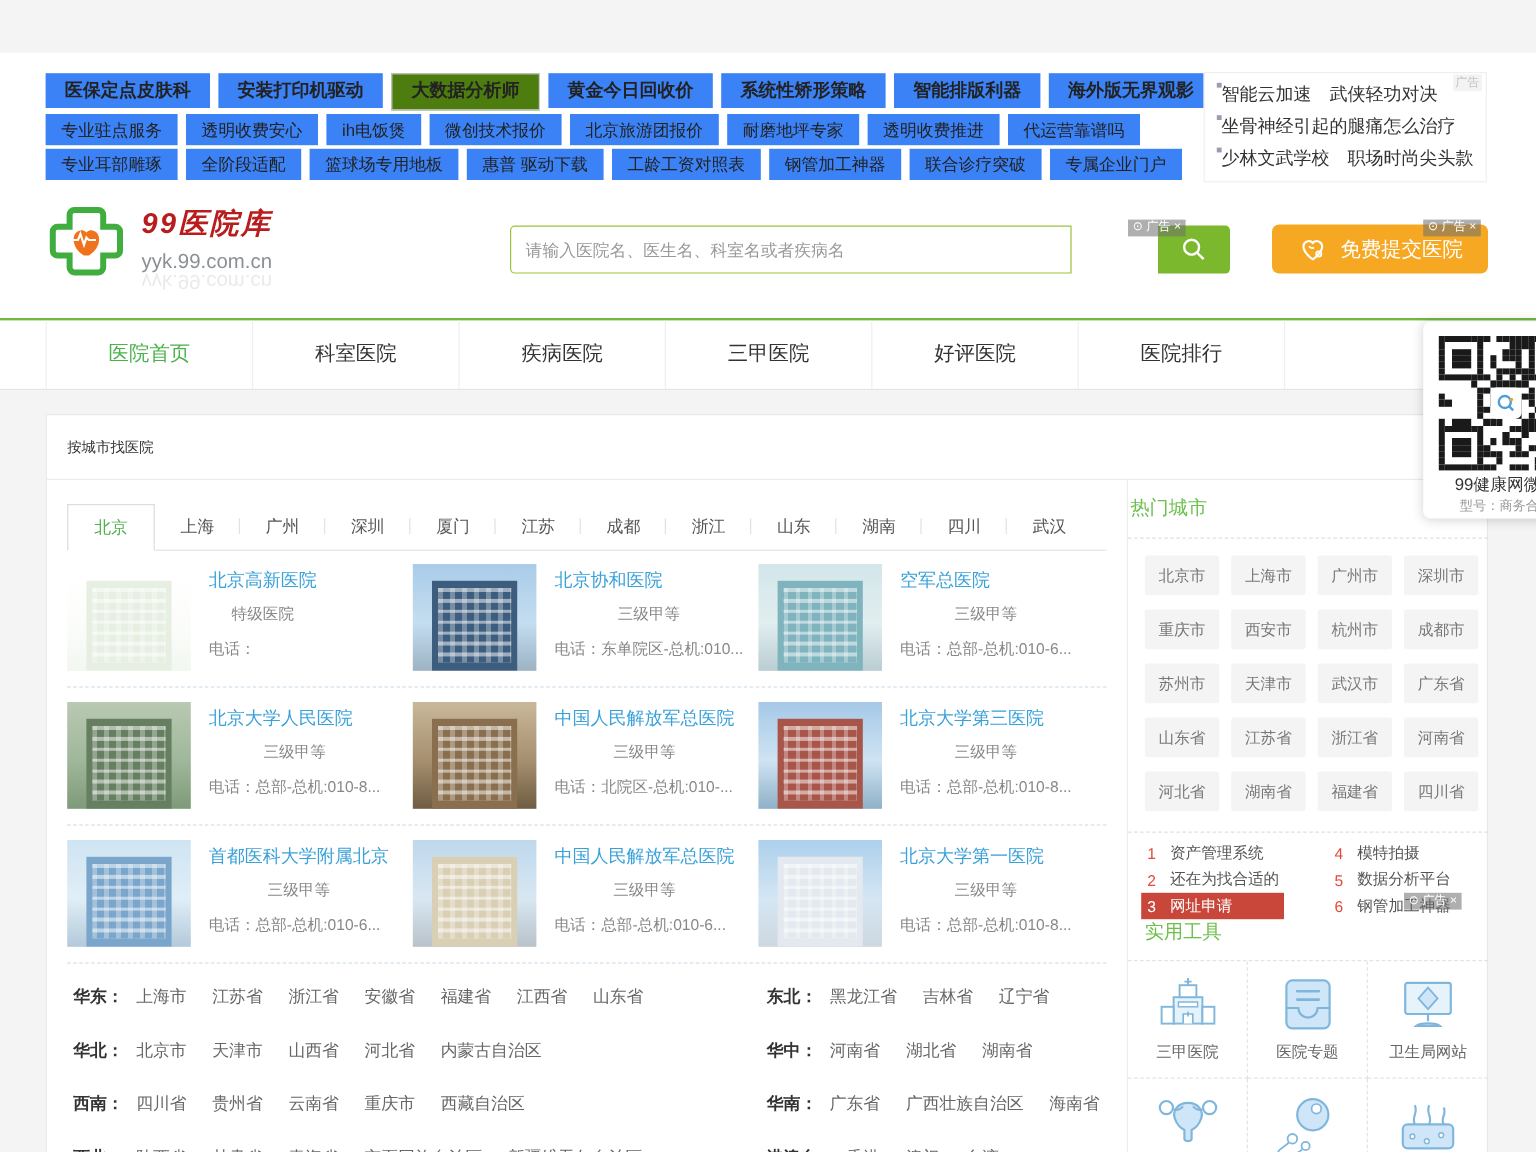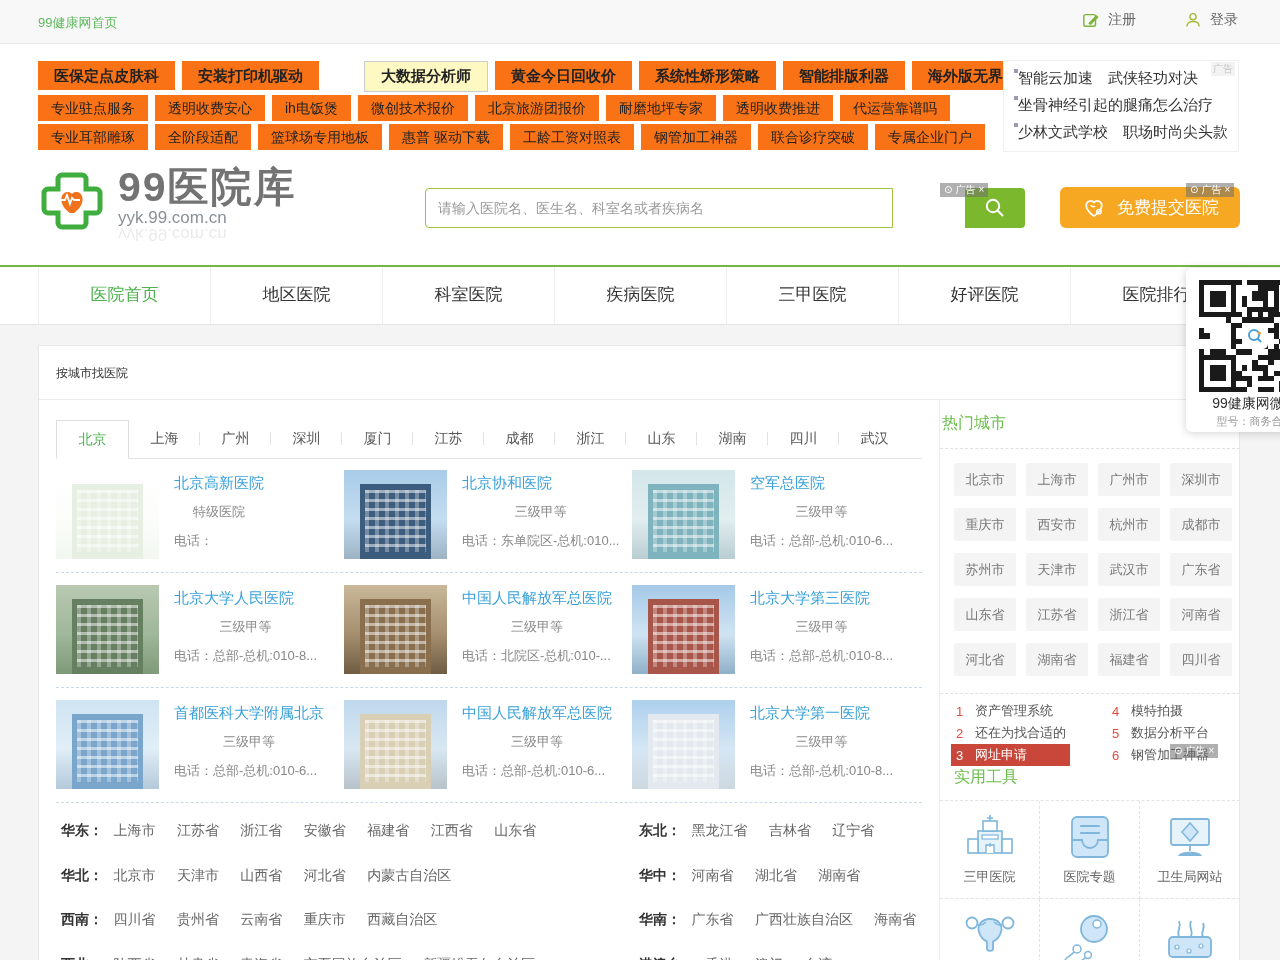--- a/index.html
+++ b/index.html
@@ -9,39 +9,39 @@
   
   .topbar{position:absolute;left:0;top:0;width:1280px;height:43px;background:#f8f8f8;border-bottom:1px solid #e8e8e8;}
   .home-link{position:absolute;left:38px;top:14px;font-size:13px;color:#5eb95e;cursor:pointer;}
   .tb-right{position:absolute;right:42px;top:11px;display:flex;gap:48px;align-items:center;}
   .tb-item{display:flex;align-items:center;gap:8px;font-size:14px;color:#666;cursor:pointer;}
 
   
   .adzone{position:absolute;left:0;top:44px;width:1280px;height:116px;background:#fff;}
   .adrow{position:absolute;left:38px;display:flex;gap:7px;white-space:nowrap;}
   .adrow.r1{top:17px;}
-  .chip{background:#f97316;color:#222;padding:0 13px;height:26px;line-height:26px;font-size:14px;cursor:pointer;}
+  .chip{background:#3b82f6;color:#222;padding:0 13px;height:26px;line-height:26px;font-size:14px;cursor:pointer;}
   .r1 .chip{height:29px;line-height:29px;font-size:15px;font-weight:bold;padding:0 16px;}
-  .chip.white{background:#fef9c3;border:1px solid #ccc;line-height:27px;margin-left:38px;}
+  .chip.white{background:#4d7c0f;border:1px solid #ccc;line-height:27px;}
   .adrow.r2{top:51px;}
   .adrow.r3{top:80px;}
   .ad-side{position:absolute;left:1003px;top:16px;width:236px;height:92px;background:#fff;border:1px solid #efefef;box-sizing:border-box;}
   .ad-tag{position:absolute;top:1px;right:3px;font-size:10px;color:#c5c5c5;background:#f3f3f3;padding:0 2px;}
   .side-line{display:flex;align-items:flex-start;gap:0;font-size:15px;color:#333;margin:8px 0 0 10px;cursor:pointer;}
   .dot{width:4px;height:4px;background:#9a9ab0;flex:none;}
   .ad-badge{position:absolute;display:flex;align-items:center;gap:3px;background:rgba(110,110,110,.55);
             color:#fff;font-size:10px;height:14px;line-height:14px;padding:0 4px;z-index:5;}
   .badge-a{left:940px;top:139px;}
   .badge-b{left:1186px;top:139px;}
 
   
   .header{position:absolute;left:0;top:160px;width:1280px;height:105px;background:#fff;}
   .logo{position:absolute;left:38px;top:7px;display:flex;cursor:pointer;}
   .logo-text{margin-left:8px;}
-  .logo-title{font-size:41px;font-weight:bold;color:#737373;letter-spacing:2px;line-height:40px;}
+  .logo-title{font-size:24px;font-weight:bold;color:#b91c1c;letter-spacing:2px;line-height:40px;font-style:italic;}
   .logo-url{font-size:17px;color:#8a9096;margin-top:1px;}
   .logo-reflect{transform:scaleY(-1);opacity:.12;font-size:17px;color:#555;height:16px;overflow:hidden;}
   .search{position:absolute;left:425px;top:28px;width:600px;height:40px;}
   .search input{width:468px;height:40px;border:1px solid #9dc23c;border-radius:4px 0 0 4px;padding:0 12px;
                 font-size:14px;color:#333;box-sizing:border-box;outline:none;}
   .search input::placeholder{color:#999;}
   .search-btn{position:absolute;right:0;top:0;width:60px;height:40px;background:#7cb82e;border-radius:0 4px 4px 0;
               display:flex;align-items:center;justify-content:center;cursor:pointer;}
   .submit-btn{position:absolute;left:1060px;top:27px;width:180px;height:41px;background:#f7a823;border-radius:6px;
               color:#fff;font-size:17px;display:flex;align-items:center;justify-content:center;gap:10px;cursor:pointer;}
@@ -128,39 +128,20 @@
            background:#fff;border-radius:5px;display:flex;align-items:center;justify-content:center;
            left:69px;top:68px;transform:translate(-13px,-13px);}
   .qr-cap{position:absolute;top:127px;width:100%;text-align:center;font-size:14px;color:#333;}
   .qr-sub{position:absolute;top:146px;width:100%;text-align:center;font-size:11px;color:#999;}
 </style>
 </head>
 <body>
 
 <div id="page">
 
-  <div class="topbar">
-    <span class="home-link">99健康网首页</span>
-    <div class="tb-right">
-      <span class="tb-item">
-        <svg width="18" height="18" viewBox="0 0 20 20">
-          <rect x="2" y="4" width="13" height="13" rx="2" fill="none" stroke="#7db53c" stroke-width="1.6"></rect>
-          <path d="M7 13.5 L16 4.5 L18.4 6.9 L9.4 15.9 Z" fill="#7db53c"></path>
-        </svg>
-        <span>注册</span>
-      </span>
-      <span class="tb-item">
-        <svg width="18" height="18" viewBox="0 0 20 20">
-          <circle cx="10" cy="6.3" r="3.4" fill="none" stroke="#a8b93f" stroke-width="1.6"></circle>
-          <path d="M3.2 17.3c0-3.8 3-5.7 6.8-5.7s6.8 1.9 6.8 5.7" fill="none" stroke="#a8b93f" stroke-width="1.6"></path>
-        </svg>
-        <span>登录</span>
-      </span>
-    </div>
-  </div>
 
   <div class="adzone">
     <div class="adrow r1">
       <span class="chip">医保定点皮肤科</span>
       <span class="chip">安装打印机驱动</span>
       <span class="chip white">大数据分析师</span>
       <span class="chip">黄金今日回收价</span>
       <span class="chip">系统性矫形策略</span>
       <span class="chip">智能排版利器</span>
       <span class="chip">海外版无界观影</span>
@@ -239,21 +220,20 @@
         <path d="M12 19.5 s-7.2-4.6-7.2-10 a4.1 4.1 0 0 1 7.2-2.6 A4.1 4.1 0 0 1 19.2 9.5 c0 5.4-7.2 10-7.2 10z" fill="none" stroke="#fff" stroke-width="1.6"></path>
         <circle cx="16.6" cy="15.4" r="2" fill="none" stroke="#fff" stroke-width="1.4"></circle>
         <path d="M9 9.5 q1.5 2 4 1" fill="none" stroke="#fff" stroke-width="1.3"></path>
       </svg>
       <span>免费提交医院</span>
     </div>
   </div>
 
   <div class="nav">
     <div class="nav-item active">医院首页</div>
-    <div class="nav-item">地区医院</div>
     <div class="nav-item">科室医院</div>
     <div class="nav-item">疾病医院</div>
     <div class="nav-item">三甲医院</div>
     <div class="nav-item">好评医院</div>
     <div class="nav-item">医院排行</div>
   </div>
 
   <div class="panel">
     <div class="panel-title">按城市找医院</div>
 

